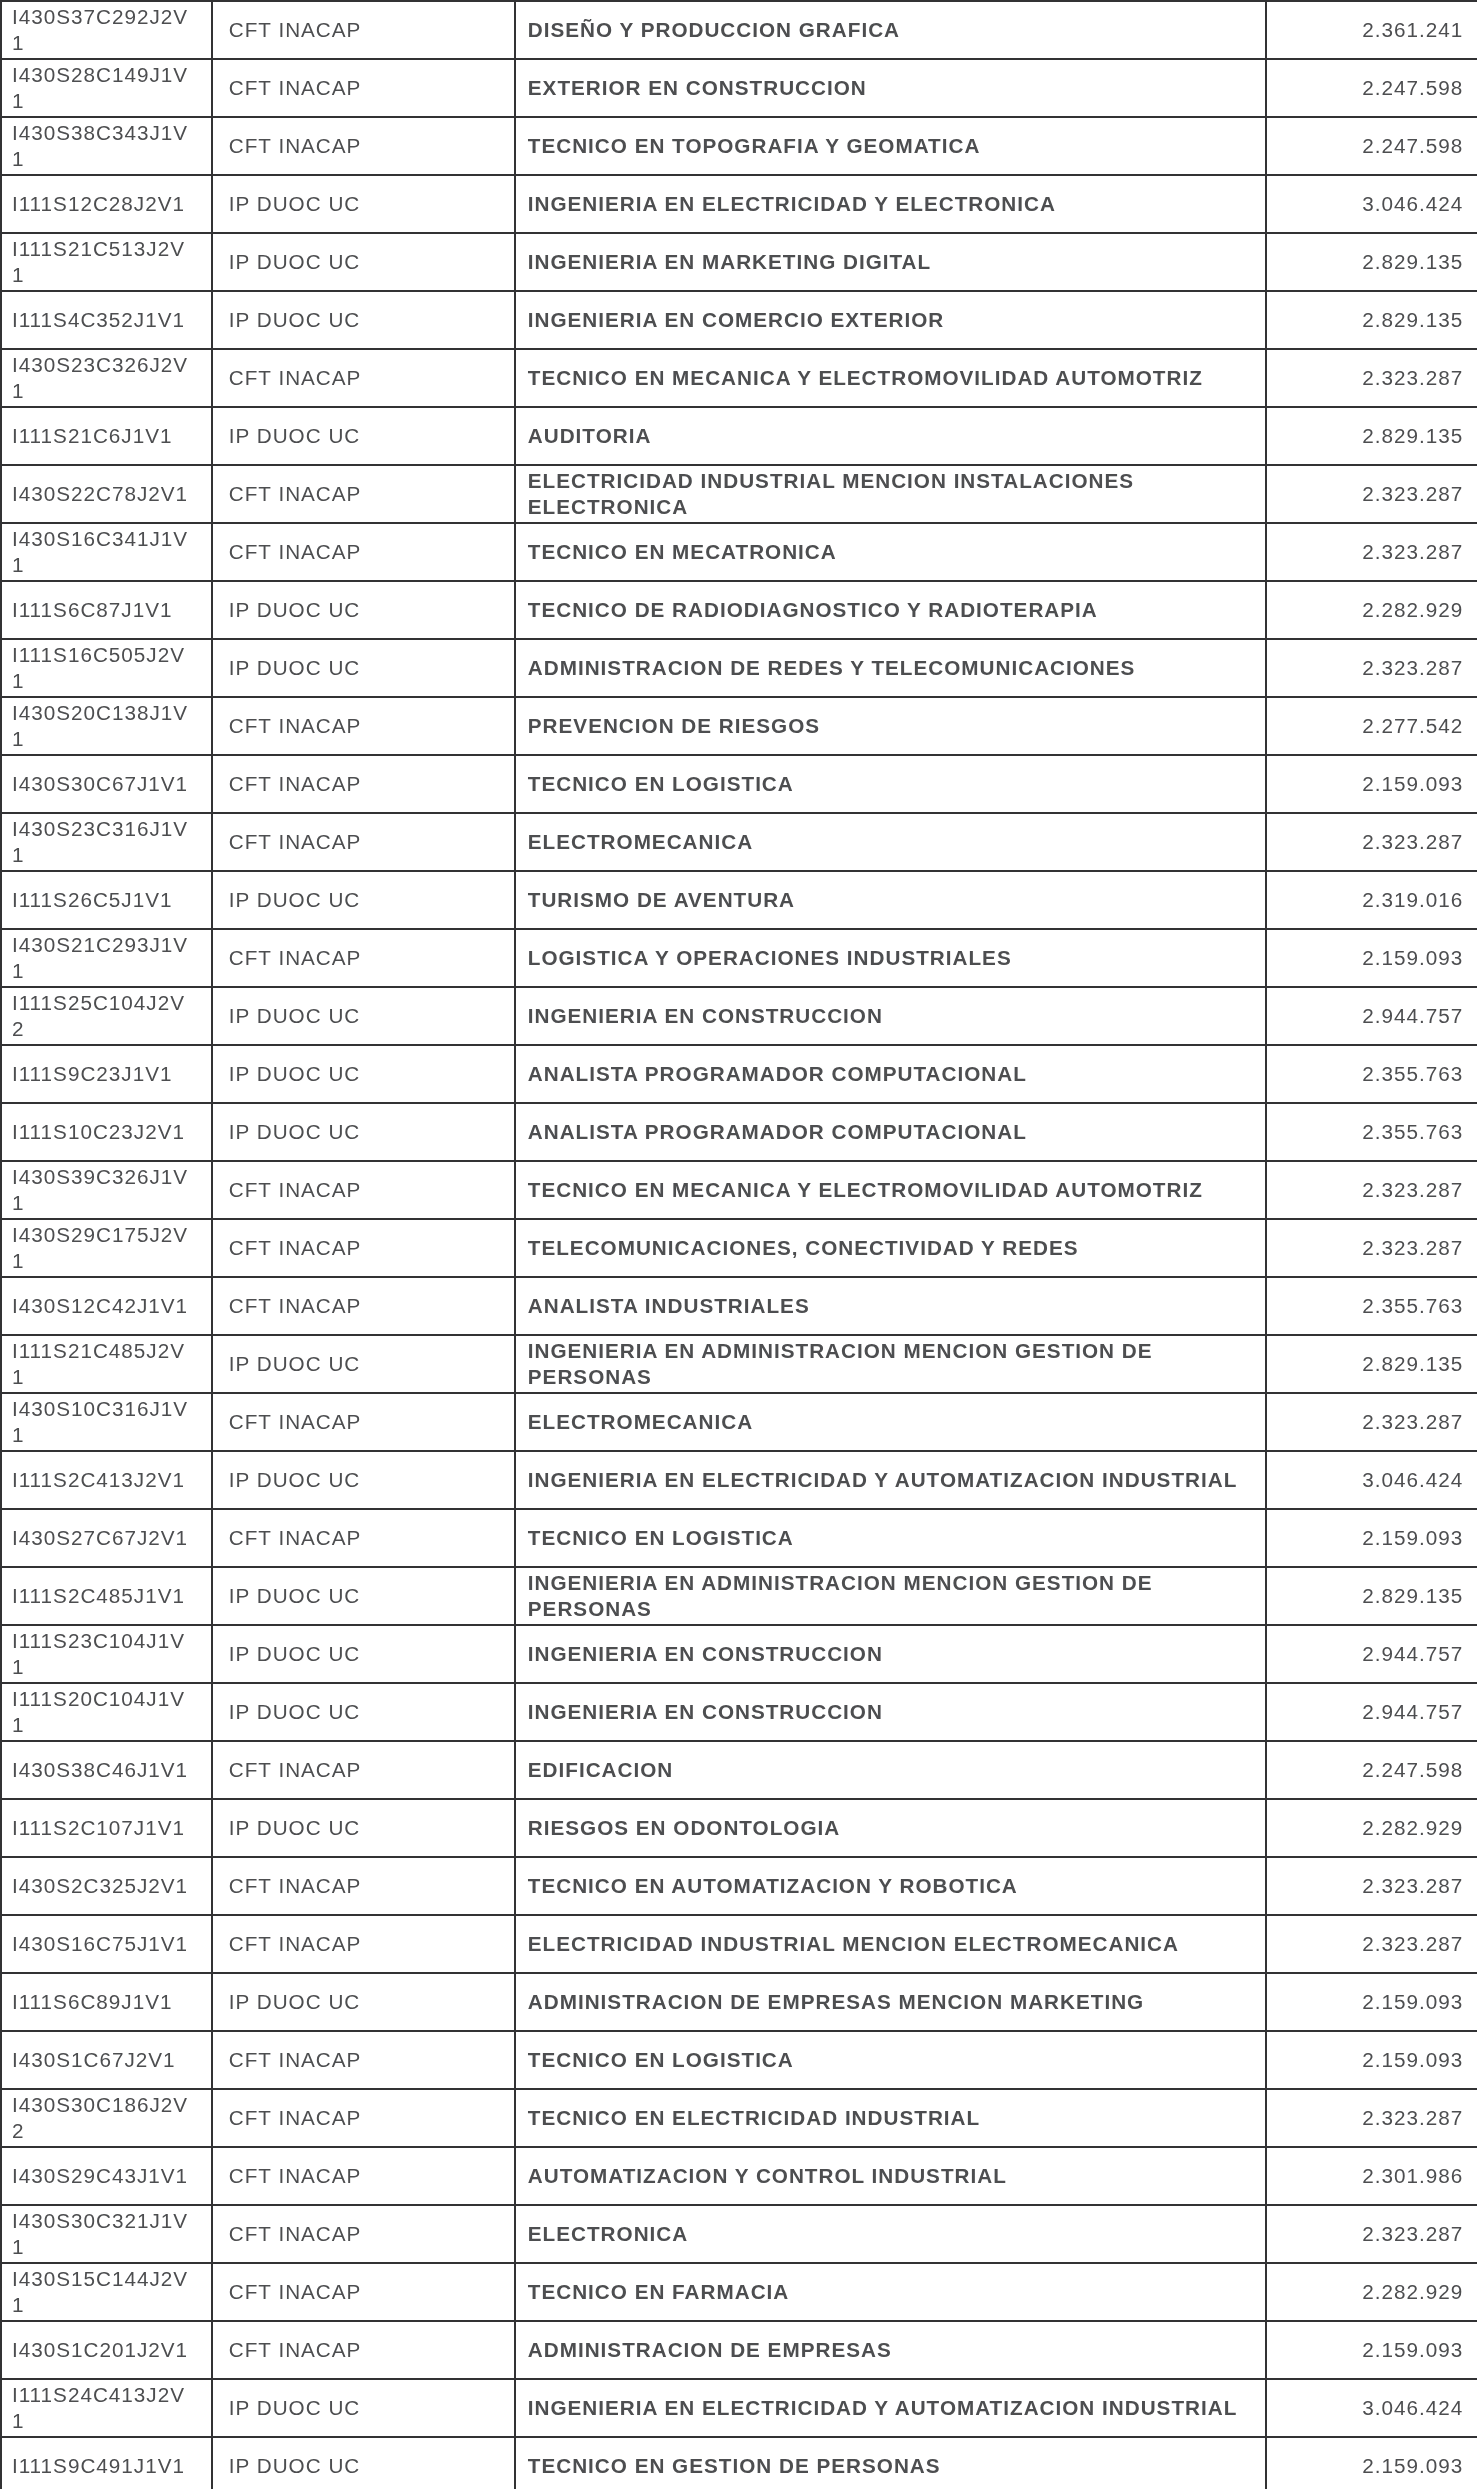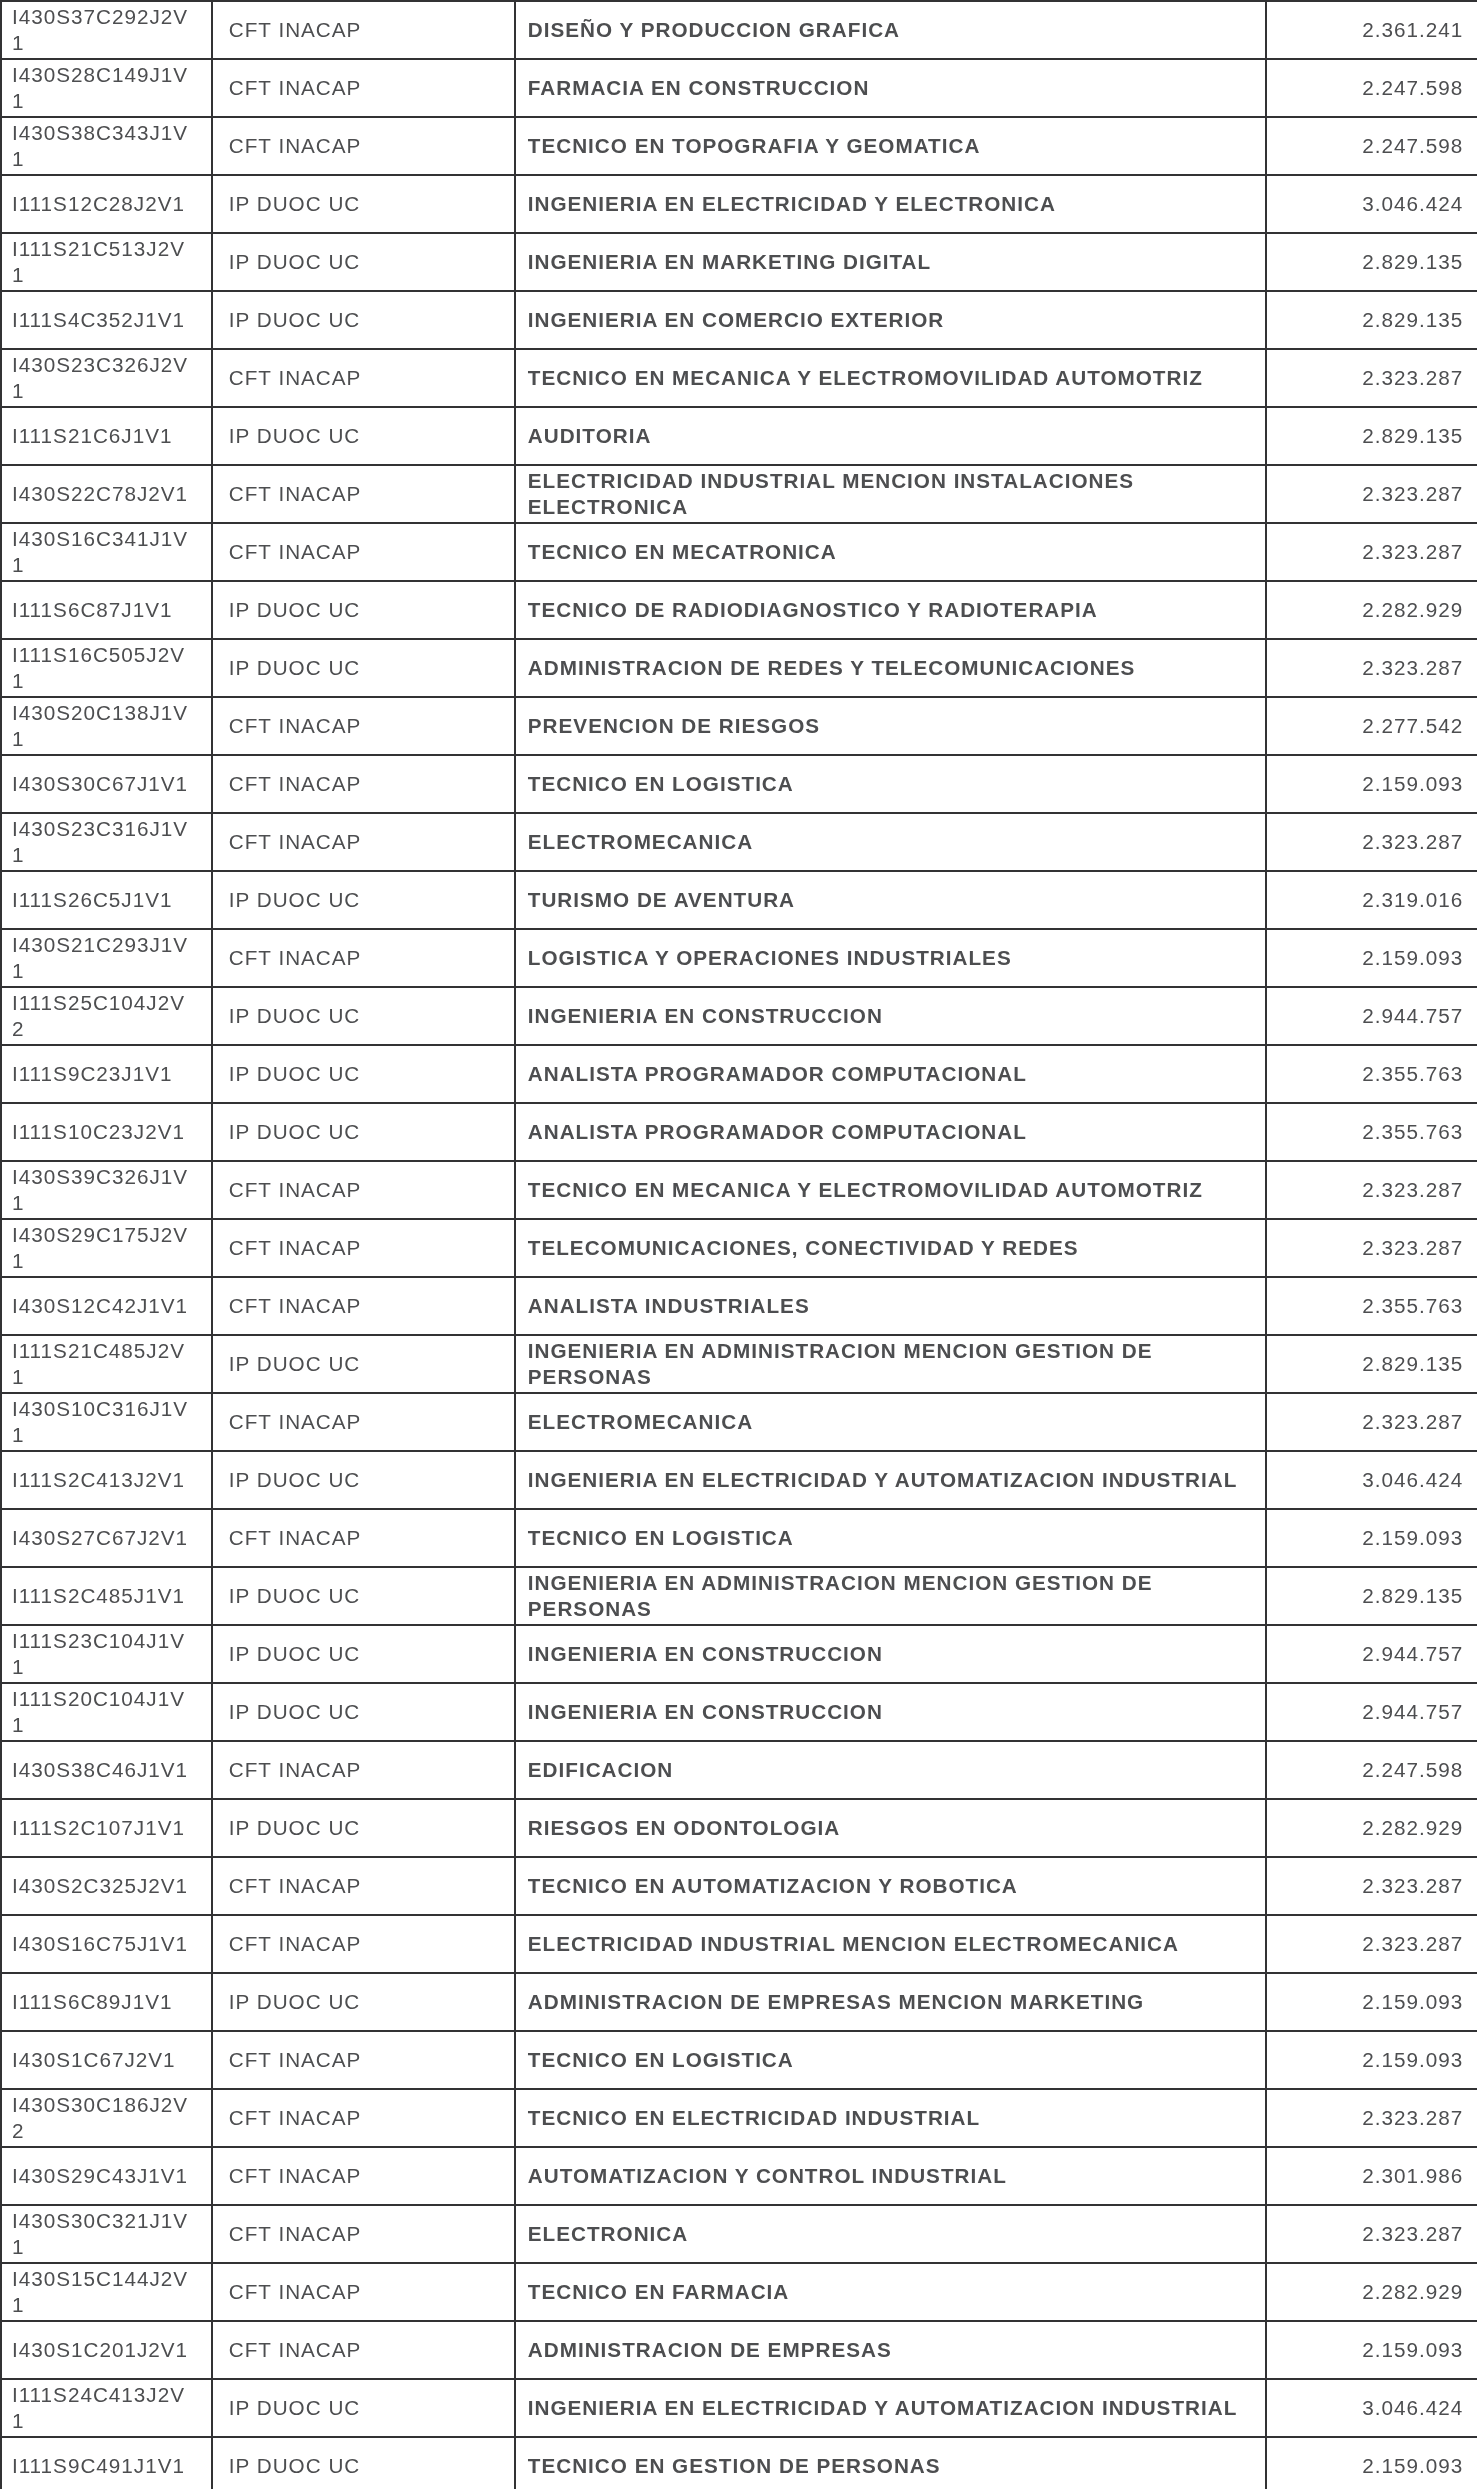--- a/index.html
+++ b/index.html
@@ -72,21 +72,21 @@
     <tbody>
         <tr class="row">
           <td class="code">I430S37C292J2V1</td>
           <td class="institution">CFT INACAP</td>
           <td class="program">DISEÑO Y PRODUCCION GRAFICA</td>
           <td class="tuition">2.361.241</td>
         </tr>
         <tr class="row">
           <td class="code">I430S28C149J1V1</td>
           <td class="institution">CFT INACAP</td>
-          <td class="program">FARMACIA EN CONSTRUCCION</td>
+          <td class="program">EXTERIOR EN CONSTRUCCION</td>
           <td class="tuition">2.247.598</td>
         </tr>
         <tr class="row">
           <td class="code">I430S38C343J1V1</td>
           <td class="institution">CFT INACAP</td>
           <td class="program">TECNICO EN TOPOGRAFIA Y GEOMATICA</td>
           <td class="tuition">2.247.598</td>
         </tr>
         <tr class="row">
           <td class="code">I111S12C28J2V1</td>

